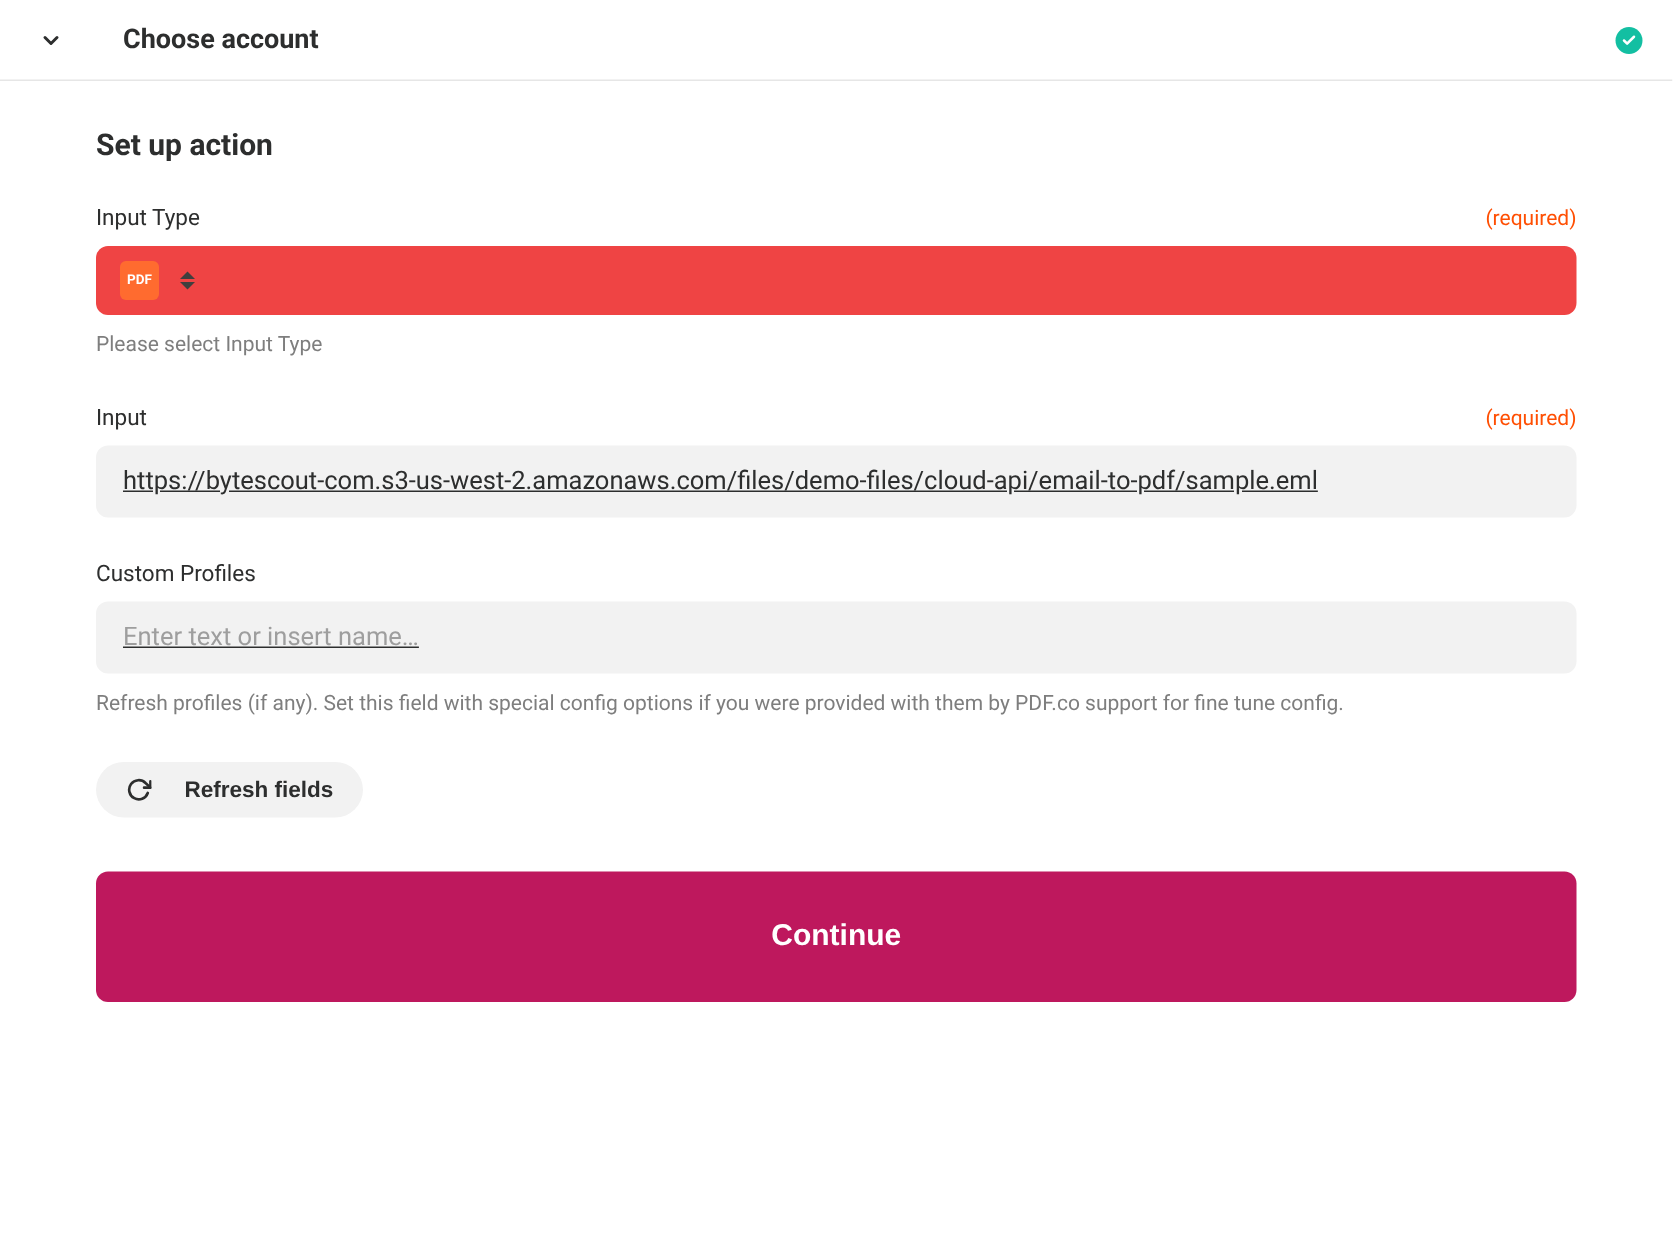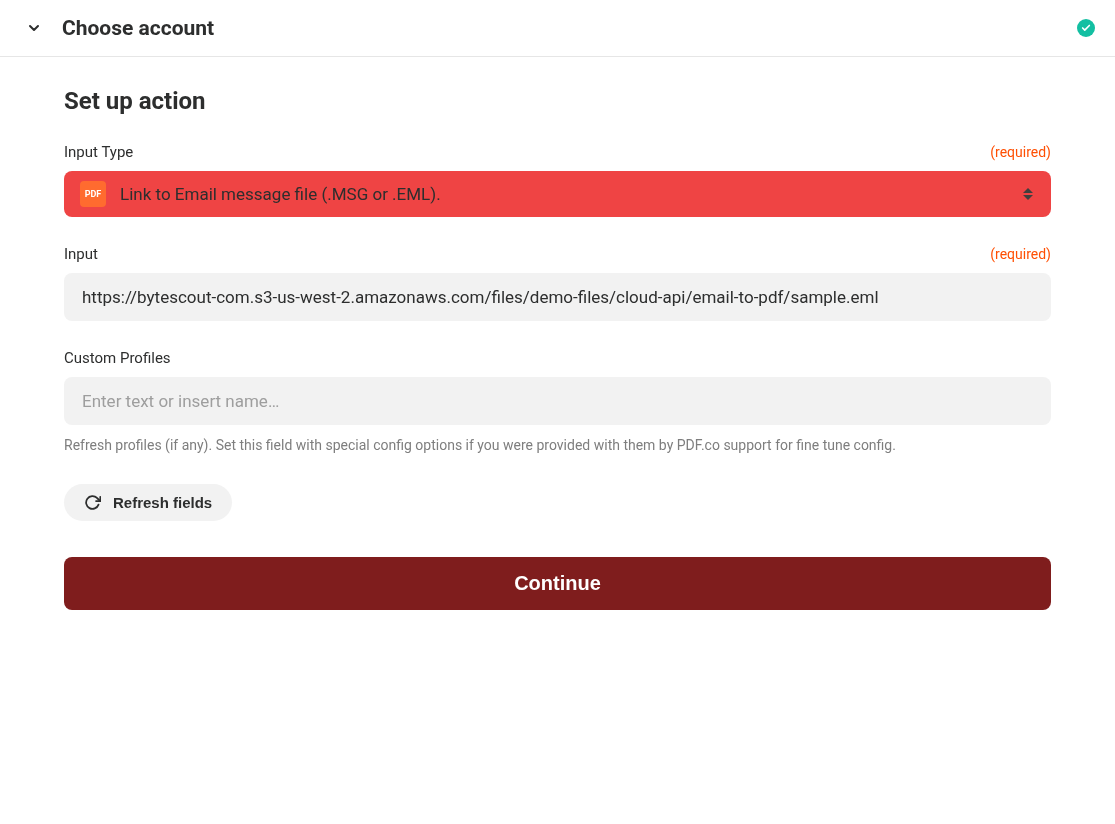--- a/index.html
+++ b/index.html
@@ -27,22 +27,23 @@
       display: flex;
       align-items: center;
       justify-content: center;
     }
     .chevron-down svg {
       width: 16px;
       height: 16px;
     }
     .header-title {
       font-weight: 700;
-      font-size: 21px;
-      color: #2d2e2e;
+      font-size: 18px;
+      color: #2d2e2e;
+      margin-left: 20px;
     }
     .check-badge {
       position: absolute;
       right: 20px;
       top: 50%;
       transform: translateY(-50%);
       width: 18px;
       height: 18px;
       background: #13bfa2;
       border-radius: 50%;
@@ -51,21 +52,21 @@
       justify-content: center;
     }
     .check-badge svg {
       width: 10px;
       height: 10px;
     }
     .content {
       padding: 30px 64px 40px 64px;
     }
     .section-title {
-      font-size: 24px;
+      font-size: 20px;
       font-weight: 700;
       margin-bottom: 28px;
       color: #2d2e2e;
     }
     .field-group {
       margin-bottom: 28px;
     }
     .field-label-row {
       display: flex;
       justify-content: space-between;
@@ -144,59 +145,60 @@
     }
     .helper-link {
       color: #136bf5;
       text-decoration: none;
       cursor: pointer;
     }
     .text-field {
       background: #f2f2f2;
       border-radius: 8px;
       padding: 14px 18px;
+      text-decoration: underline;
     }
     .text-field-content {
       font-size: 17px;
       color: #2d2e2e;
       background: transparent;
       border: none;
       outline: none;
       width: 100%;
     }
     .text-field-placeholder {
       font-size: 17px;
       color: #9e9e9e;
     }
     .refresh-btn {
       display: inline-flex;
       align-items: center;
-      gap: 12px;
+      gap: 22px;
       background: #f2f2f2;
       border-radius: 20px;
       padding: 10px 20px;
       cursor: pointer;
       border: none;
       font-size: 15px;
       font-weight: 600;
       color: #2d2e2e;
       margin-bottom: 36px;
     }
     .refresh-btn svg {
       width: 17px;
       height: 17px;
     }
     .continue-btn {
       display: block;
       width: 100%;
-      background: #7f1d1d;
+      background: #be185d;
       color: #fff;
       border: none;
       border-radius: 8px;
-      padding: 15px;
+      padding: 32px;
       font-size: 20px;
       font-weight: 700;
       cursor: pointer;
       text-align: center;
     }
   </style>
 </head>
 <body>
 
 <div class="header-bar">
@@ -217,26 +219,26 @@
   <h2 class="section-title">Set up action</h2>
 
   
   <div class="field-group">
     <div class="field-label-row">
       <span class="field-label">Input Type</span>
       <span class="required-tag">(required)</span>
     </div>
     <div class="select-field">
       <span class="pdf-icon">PDF</span>
-      <span class="select-value">Link to Email message file (.MSG or .EML).</span>
       <span class="select-caret">
         <span class="tri tri-up"></span>
         <span class="tri tri-down"></span>
       </span>
     </div>
+    <div class="field-helper">Please select Input Type</div>
   </div>
 
   
   <div class="field-group">
     <div class="field-label-row">
       <span class="field-label">Input</span>
       <span class="required-tag">(required)</span>
     </div>
     <div class="text-field">
       <div class="text-field-content">https://bytescout-com.s3-us-west-2.amazonaws.com/files/demo-files/cloud-api/email-to-pdf/sample.eml</div>

